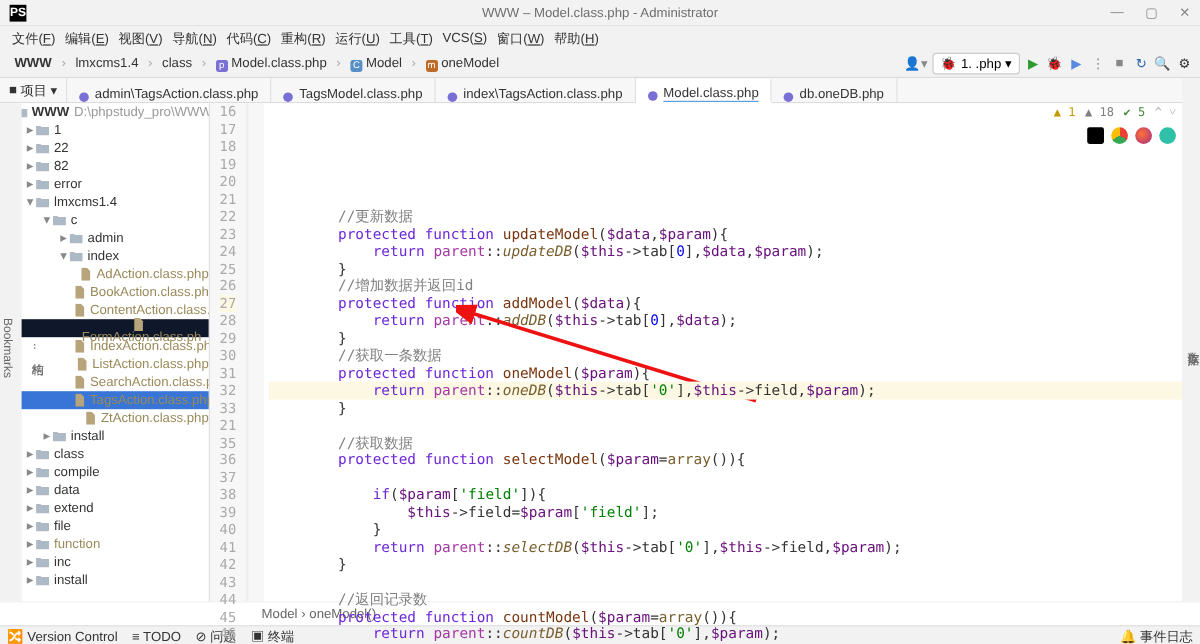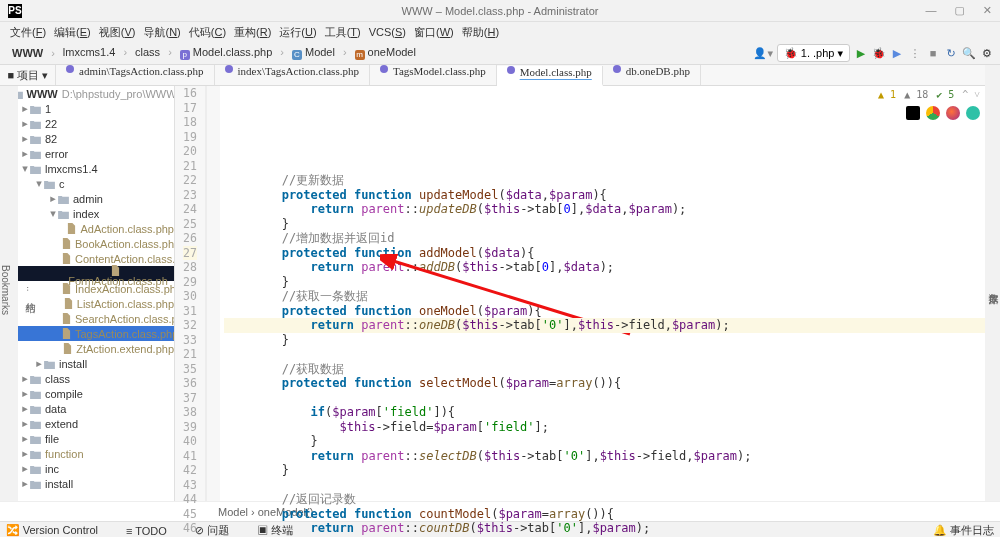--- a/index.html
+++ b/index.html
@@ -19,21 +19,21 @@
   nav.crumbs .phpico { width:10px;height:10px;display:inline-block;margin-right:3px;vertical-align:-1px;}
   nav.crumbs .link { color:#333; }
   .crumbs .right { margin-left:auto; display:flex; align-items:center; gap:4px; }
   .crumbs button.fake { height:18px; padding:0 6px; background:#fff; border:1px solid #ccc; border-radius:3px; font-size:11px;}
   .crumbs .runbtn { color:#2e9b2e;}
   .crumbs .debugbtn { color:#2e9b2e;}
   .crumbs .ico { width:14px;height:14px;display:inline-flex;align-items:center;justify-content:center; }
   .tabs-row { height:22px; display:flex; align-items:stretch; background:#f7f7f7; border-top:1px solid #dcdcdc; border-bottom:1px solid #dcdcdc; font-size:11px; }
   .tabs-row .sidebar-label { width:56px; display:flex; align-items:center; justify-content:center; gap:3px; border-right:1px solid #e0e0e0;}
   .tabs-row .tabs { display:flex; flex:1; }
-  .tab { padding: 0 10px; display:flex; align-items:flex-start; gap:5px; border-right:1px solid #e0e0e0; color:#333;font-family:Liberation Serif, serif;}
+  .tab { padding: 0 10px; display:flex; align-items:flex-end; gap:5px; border-right:1px solid #e0e0e0; color:#333;}
   .tab.active { background:#fff; border-bottom:2px solid #fff; position:relative; top:1px;}
   .tab.active::after{content:"";position:absolute;left:0;right:0;top:0;height:2px;background:transparent;}
   .tab .dot{width:8px;height:8px;border-radius:50%;}
   .dot.php{background:#7a6fd4;}
   .tab.underline { text-decoration: underline; text-decoration-color: #5aa0e6; text-underline-offset:3px; }
   .tabs-row .extra{width:32px;}
   .main { display:flex; height: calc(537px - 22px - 20px - 22px - 22px - 18px - 18px); }
   .side { width:175px; background:#fff; border-right:1px solid #e0e0e0; display:flex; flex-direction:column; position:relative;}
   .tree { font-size:11px; flex:1; overflow:hidden; white-space:nowrap; }
   .tree .row{display:flex;align-items:center;height:15px;}
@@ -45,21 +45,21 @@
   .tree .fold.file svg{width:9px;height:11px; position:relative; top:-1px;}
   .tree .name{ }
   .tree .name.mute {color:#9a8a5a;}
   .tree .row.hl{background:#0f172a;flex-direction:column;}
   .tree .row.hl2{background:#3875d6;color:#fff;}
   .indent-0{padding-left:6px}.indent-1{padding-left:20px}.indent-2{padding-left:34px}.indent-3{padding-left:48px}.indent-4{padding-left:62px}
   .editor { flex:1; display:flex; background:#fff; position:relative;justify-content:space-between; }
   .gutter { background:#f7f7f7; border-right:1px solid #ededed; color:#aaa; font-family: Consolas, monospace; font-size:11.5px; text-align:right; padding:0 8px; line-height:14.5px;}
   .code { font-family: Consolas, monospace; font-size:12px; line-height:14.5px; padding-left:4px; white-space: pre; flex:1; position:relative;}
   .codeline.hl{ background:#fcf8e3; position:relative; }
-  .kw {color:#0369a1;font-weight:bold;}
+  .kw {color:#6d28d9;font-weight:normal;}
   .fn {color:#78350f;}
   .fn2{color:#795e2d;}
   .var{color:#660e7a;}
   .str{color:#008000;}
   .num{color:#0000ff;}
   .com{color:#808080;}
   .mag{color:#a438a4;}
   .collapse-col{width:14px;background:#f7f7f7;border-left:1px solid #ededed;}
   .collapse-col .mk{color:#aaa;font-size:10px;line-height:14.5px;text-align:center;}
   .rightgutter{position:absolute;right:0;top:0;width:14px;height:100%;background:#f7f7f7;border-left:1px solid #e9e9e9;}
@@ -67,21 +67,21 @@
   .analtag .warn{color:#c19a00}.analtag .info{color:#7f7f7f}.analtag .up{color:#4a8a3b}
   .brand-icons{position:absolute; right:20px; top:20px; display:flex; gap:6px;}
   .brand-icons span{width:14px;height:14px;border-radius:50%;display:inline-block;}
   .brand-icons .ps{background:#000;border-radius:2px}
   .brand-icons .ch{background:conic-gradient(#ea4335 0 120deg,#34a853 120deg 240deg,#fbbc05 240deg 360deg);}
   .brand-icons .ff{background:radial-gradient(circle at 40% 40%,#ff7139,#a32b85);}
   .brand-icons .ed{background:#2ec1a7;}
   .arrowOverlay{position:absolute; left:160px; top:168px; pointer-events:none;}
   .crumbs-bottom{height:20px;background:#fff;border-top:1px solid #eee;font-size:11px;color:#666;display:flex;align-items:center;padding-left:218px;}
   .bottombar{height:18px;display:flex;align-items:center;justify-content:space-between;padding:0 6px;background:#f2f2f2;border-top:1px solid #e0e0e0;font-size:11px;}
-  .bottombar .left{display:flex;gap:28px;align-items:center;}
+  .bottombar .left{display:flex;gap:12px;align-items:center;}
   .vbar{position:absolute;left:0;top:0;bottom:0;width:18px;background:#f2f2f2;display:flex;flex-direction:column;justify-content:flex-end;align-items:center;gap:12px;padding-bottom:6px;writing-mode:vertical-rl;font-size:10px;color:#666;}
   .vbar-r{position:absolute;right:0;top:65px;bottom:36px;width:15px;background:#f2f2f2;display:flex;align-items:flex-start;justify-content:center;writing-mode:vertical-rl;font-size:10px;color:#666;padding-top:6px;}
 </style>
 </head>
 <body>
 
 <div class="titlebar">
   <div class="left">
     <span class="ps">PS</span>
   </div>
@@ -129,25 +129,25 @@
   <div class="sidebar-label">
     ■ <span>项目</span> <span>▾</span>
   </div>
   <div class="tabs" id="tabs">
       <div class="tab">
         <span class="dot php"></span>
         <span>admin\TagsAction.class.php</span>
       </div>
       <div class="tab">
         <span class="dot php"></span>
-        <span>index\TagsAction.class.php</span>
+        <span>TagsModel.class.php</span>
       </div>
       <div class="tab">
         <span class="dot php"></span>
-        <span>TagsModel.class.php</span>
+        <span>index\TagsAction.class.php</span>
       </div>
       <div class="tab active underline">
         <span class="dot php"></span>
         <span>Model.class.php</span>
       </div>
       <div class="tab">
         <span class="dot php"></span>
         <span>db.oneDB.php</span>
       </div>
     </div>
@@ -275,21 +275,21 @@
           <span class="fold file"><svg viewBox="0 0 10 12">
               <path d="M1 0h5l3 3v9H1z" fill="#b8a47a"></path>
             </svg></span>
           <span class="name mute">TagsAction.class.php</span>
         </div>
         <div class="row indent-4">
           <span class="arrow"></span>
           <span class="fold file"><svg viewBox="0 0 10 12">
               <path d="M1 0h5l3 3v9H1z" fill="#b8a47a"></path>
             </svg></span>
-          <span class="name mute">ZtAction.extend.php</span>
+          <span class="name mute">ZtAction.class.php</span>
         </div>
         <div class="row indent-2">
           <span class="arrow">▸</span>
           <span class="fold dir"><svg viewBox="0 0 12 10">
               <path d="M0 1h4l1 1h7v8H0z" fill="#aeb9c6"></path>
             </svg></span>
           <span class="name ">install</span>
         </div>
         <div class="row indent-1">
           <span class="arrow">▸</span>

